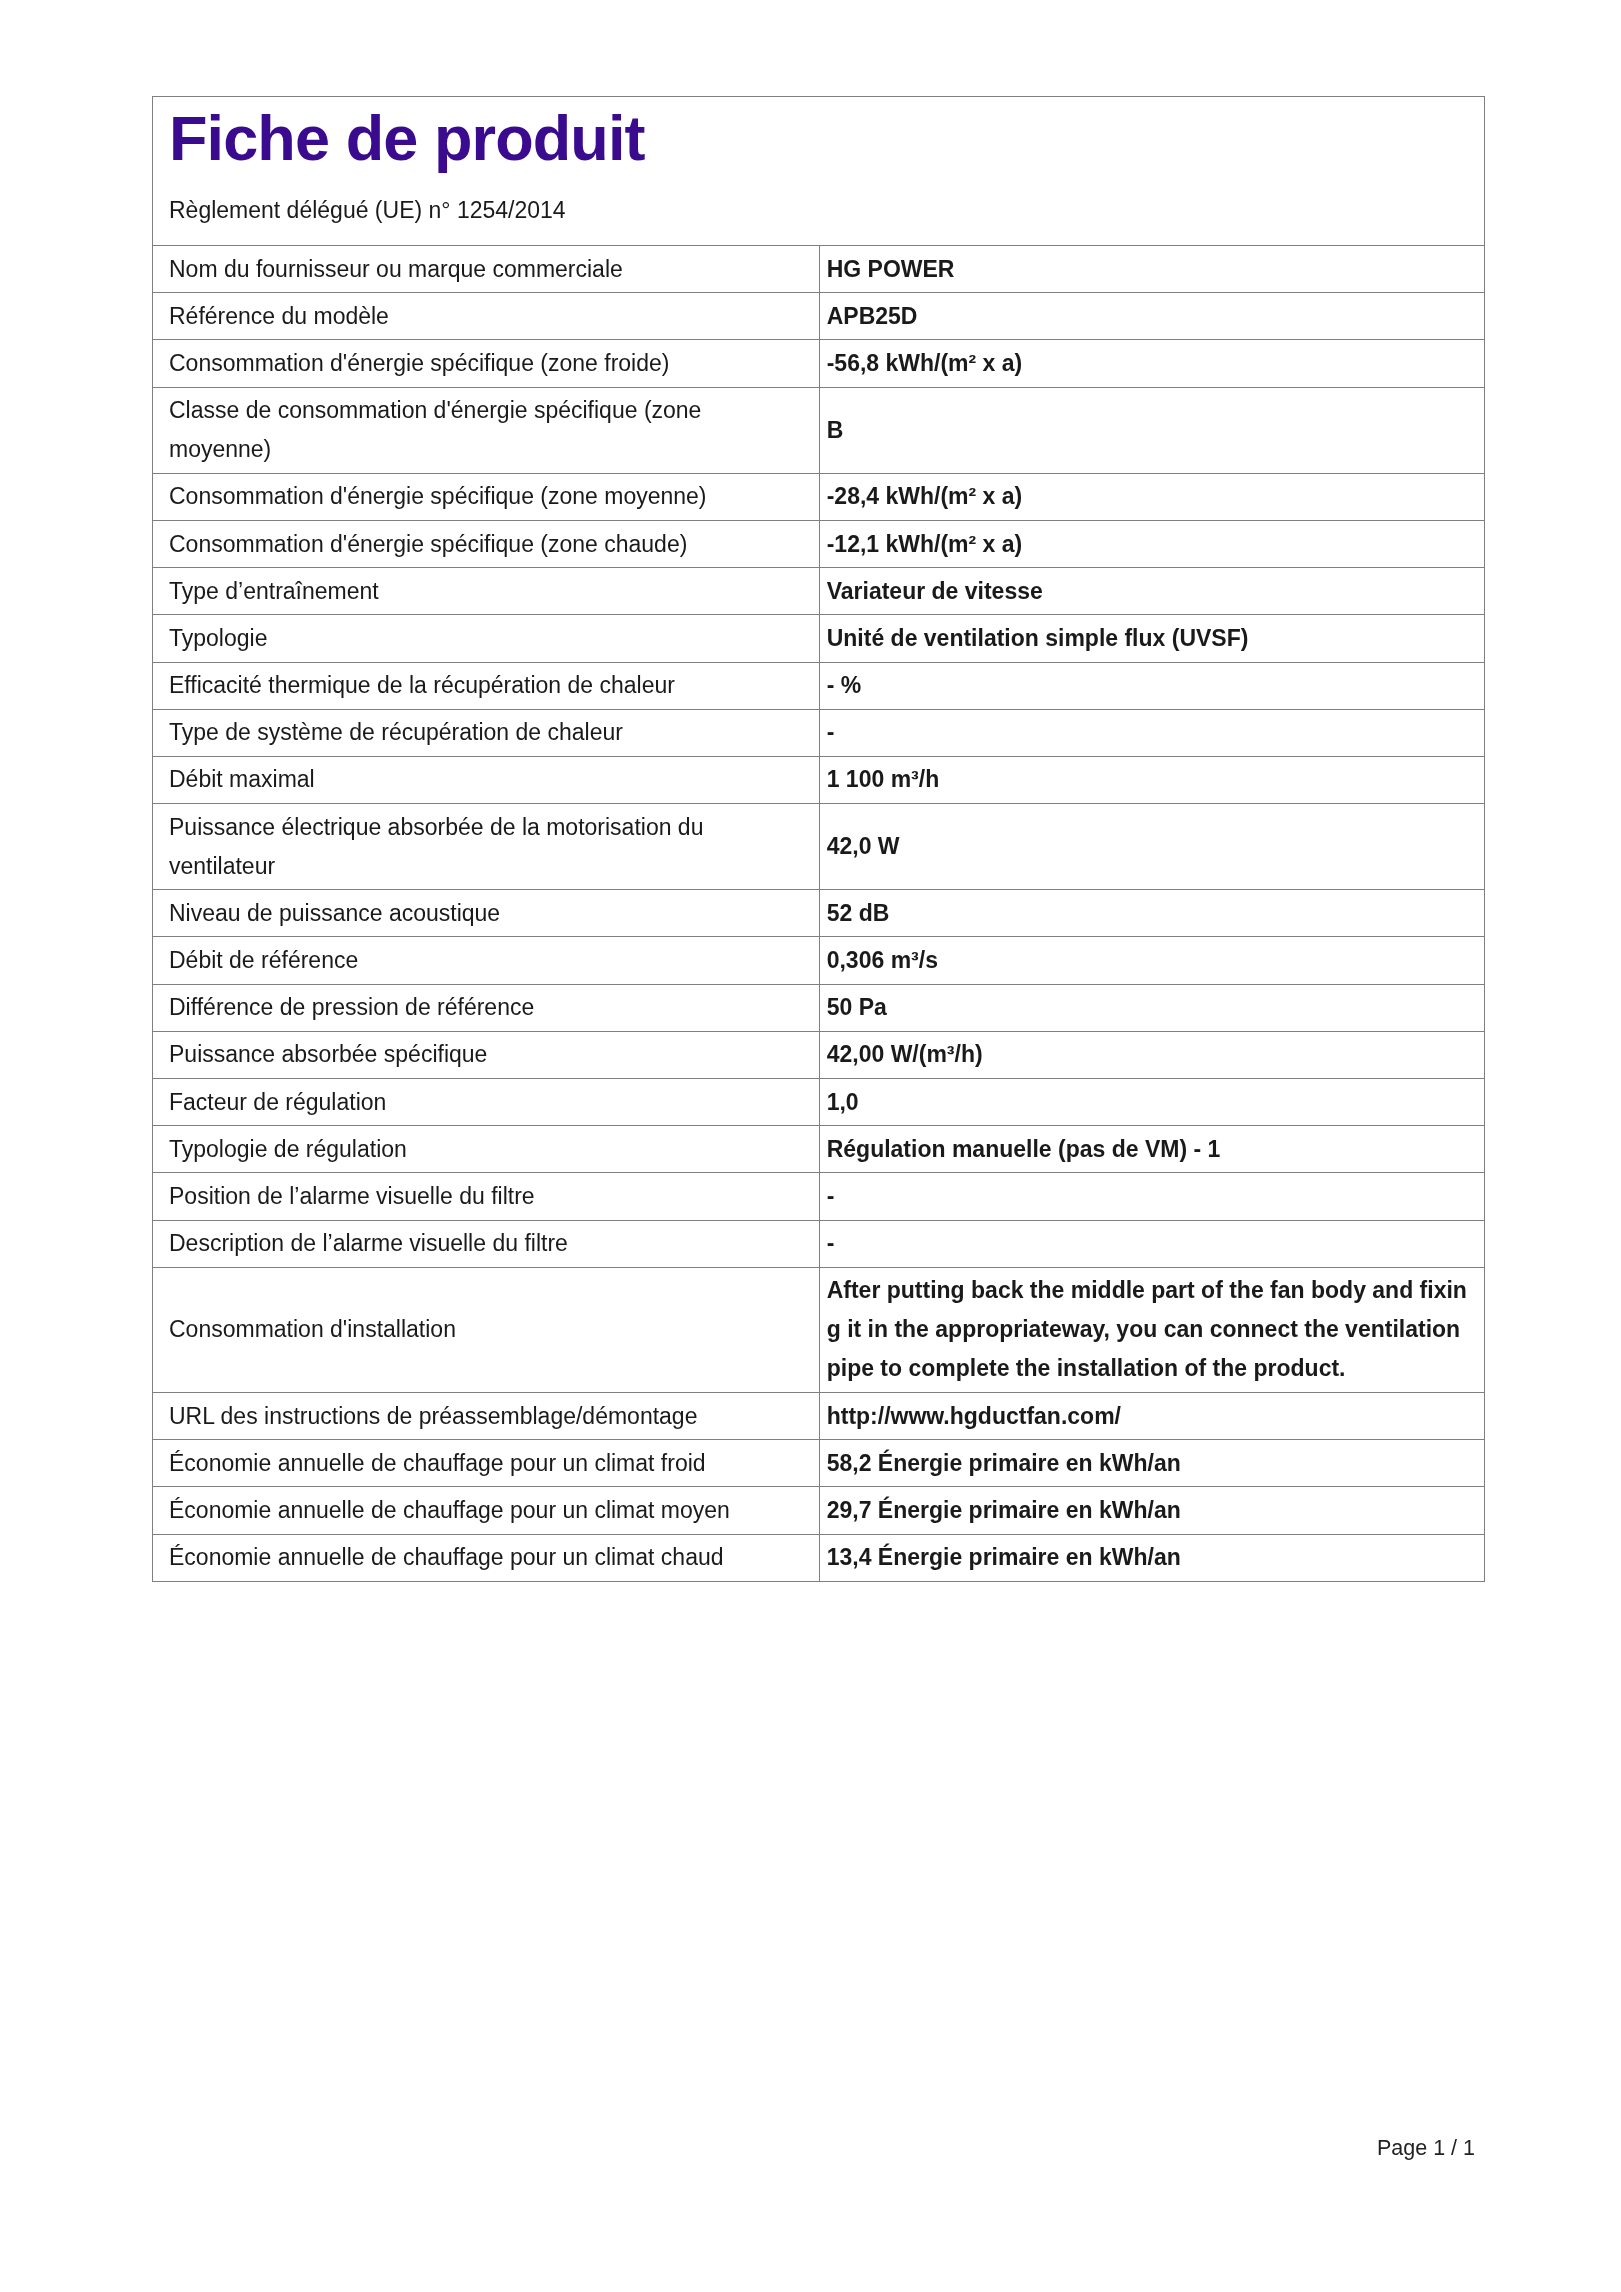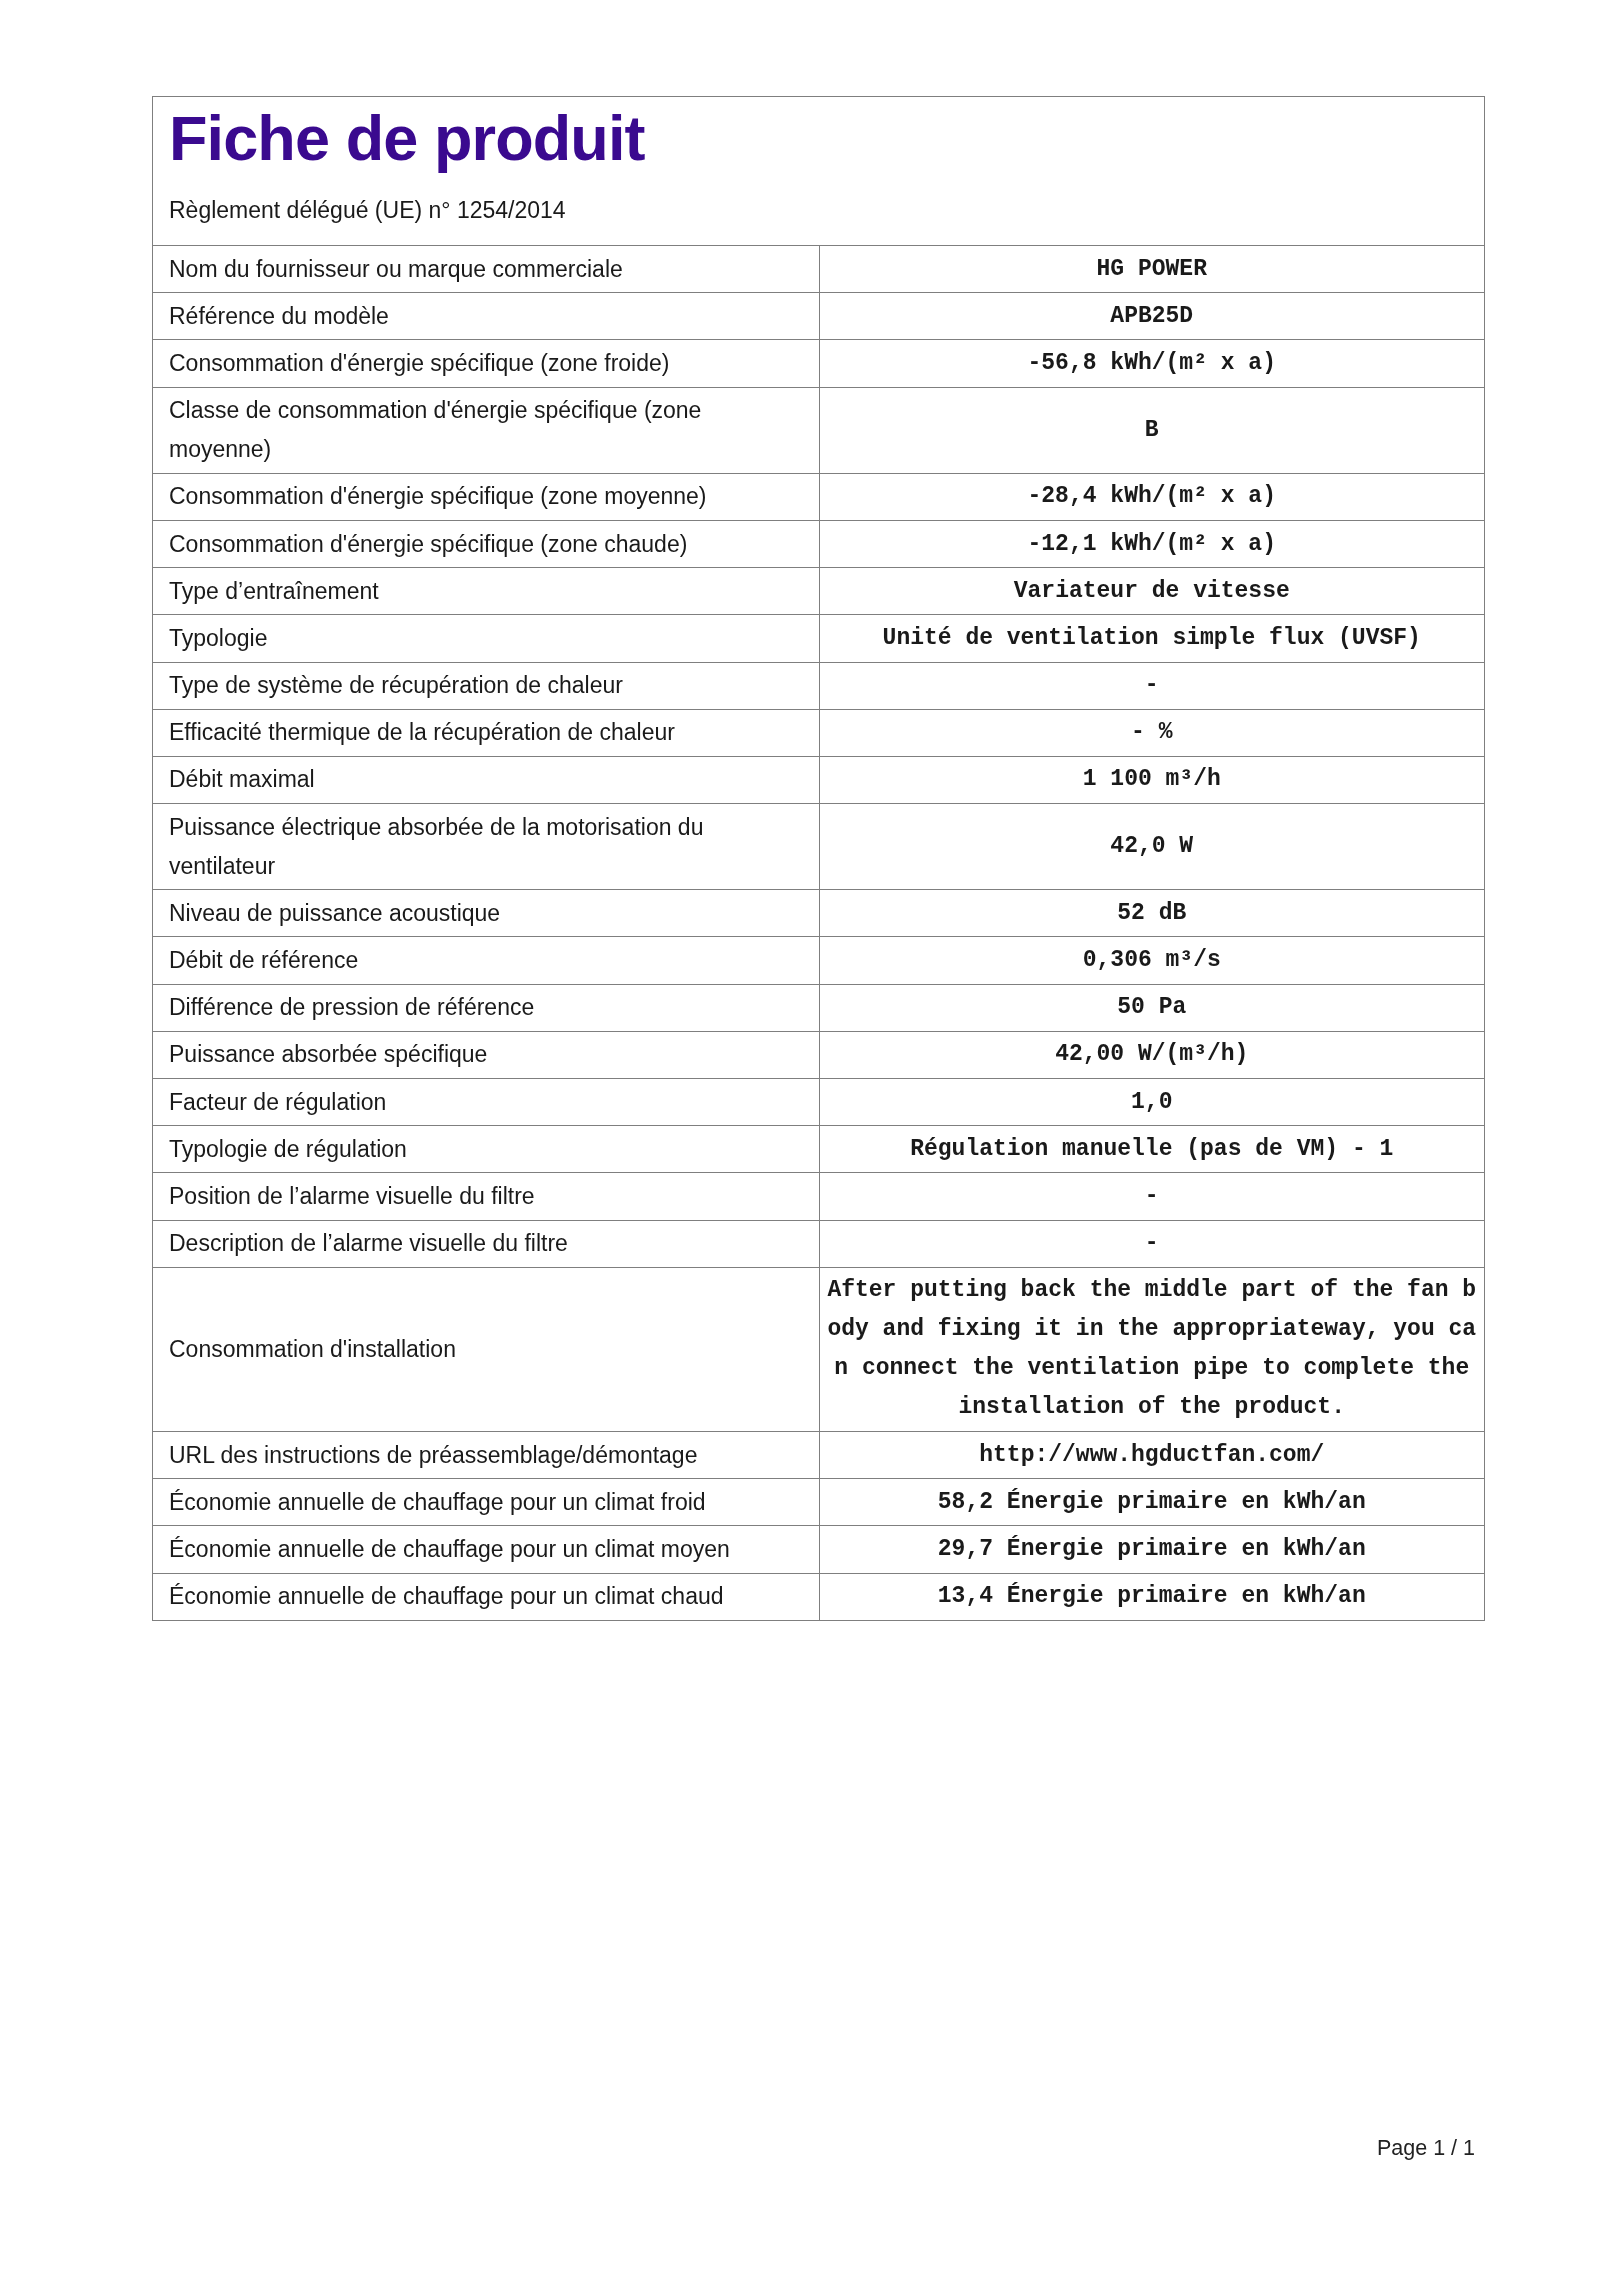--- a/index.html
+++ b/index.html
@@ -19,21 +19,21 @@
     font-family: "Liberation Sans", sans-serif;
   }
   .subtitle { position: absolute; left: 16px; top: 100px; font-size: 23px; color: #1a1a1a; }
   table { width: 100%; border-collapse: collapse; table-layout: fixed; }
   td {
     border-top: 1.8px solid #7f7f7f; font-size: 23px; line-height: 39px;
     padding: 3.6px 16px; vertical-align: middle; box-sizing: border-box;
   }
   tr:first-child td { border-top: none; }
   td.label { width: 666px; border-right: 1.8px solid #7f7f7f; text-align: left; }
-  td.value { text-align: center; font-weight: bold; padding: 3.6px 7.2px; font-family: Liberation Mono, monospace; }
+  td.value { text-align: left; font-weight: bold; padding: 3.6px 7.2px; }
   td.value.multi { line-height: 39px; }
   .footer { position: absolute; left: 1377px; top: 2136px; font-size: 21.5px; color: #222; font-family: Liberation Sans, sans-serif; }
 </style>
 </head>
 <body>
 
 <div class="sheet">
   <div class="header">
     <div class="title">Fiche de produit</div>
     <div class="subtitle">Règlement délégué (UE) n° 1254/2014</div>
@@ -66,26 +66,26 @@
         </tr>
       <tr>
           <td class="label">Type d’entraînement</td>
           <td class="value">Variateur de vitesse</td>
         </tr>
       <tr>
           <td class="label">Typologie</td>
           <td class="value">Unité de ventilation simple flux (UVSF)</td>
         </tr>
       <tr>
+          <td class="label">Efficacité thermique de la récupération de chaleur</td>
+          <td class="value">- %</td>
+        </tr>
+      <tr>
           <td class="label">Type de système de récupération de chaleur</td>
           <td class="value">-</td>
-        </tr>
-      <tr>
-          <td class="label">Efficacité thermique de la récupération de chaleur</td>
-          <td class="value">- %</td>
         </tr>
       <tr>
           <td class="label">Débit maximal</td>
           <td class="value">1 100 m³/h</td>
         </tr>
       <tr>
           <td class="label">Puissance électrique absorbée de la motorisation du ventilateur</td>
           <td class="value">42,0 W</td>
         </tr>
       <tr>

